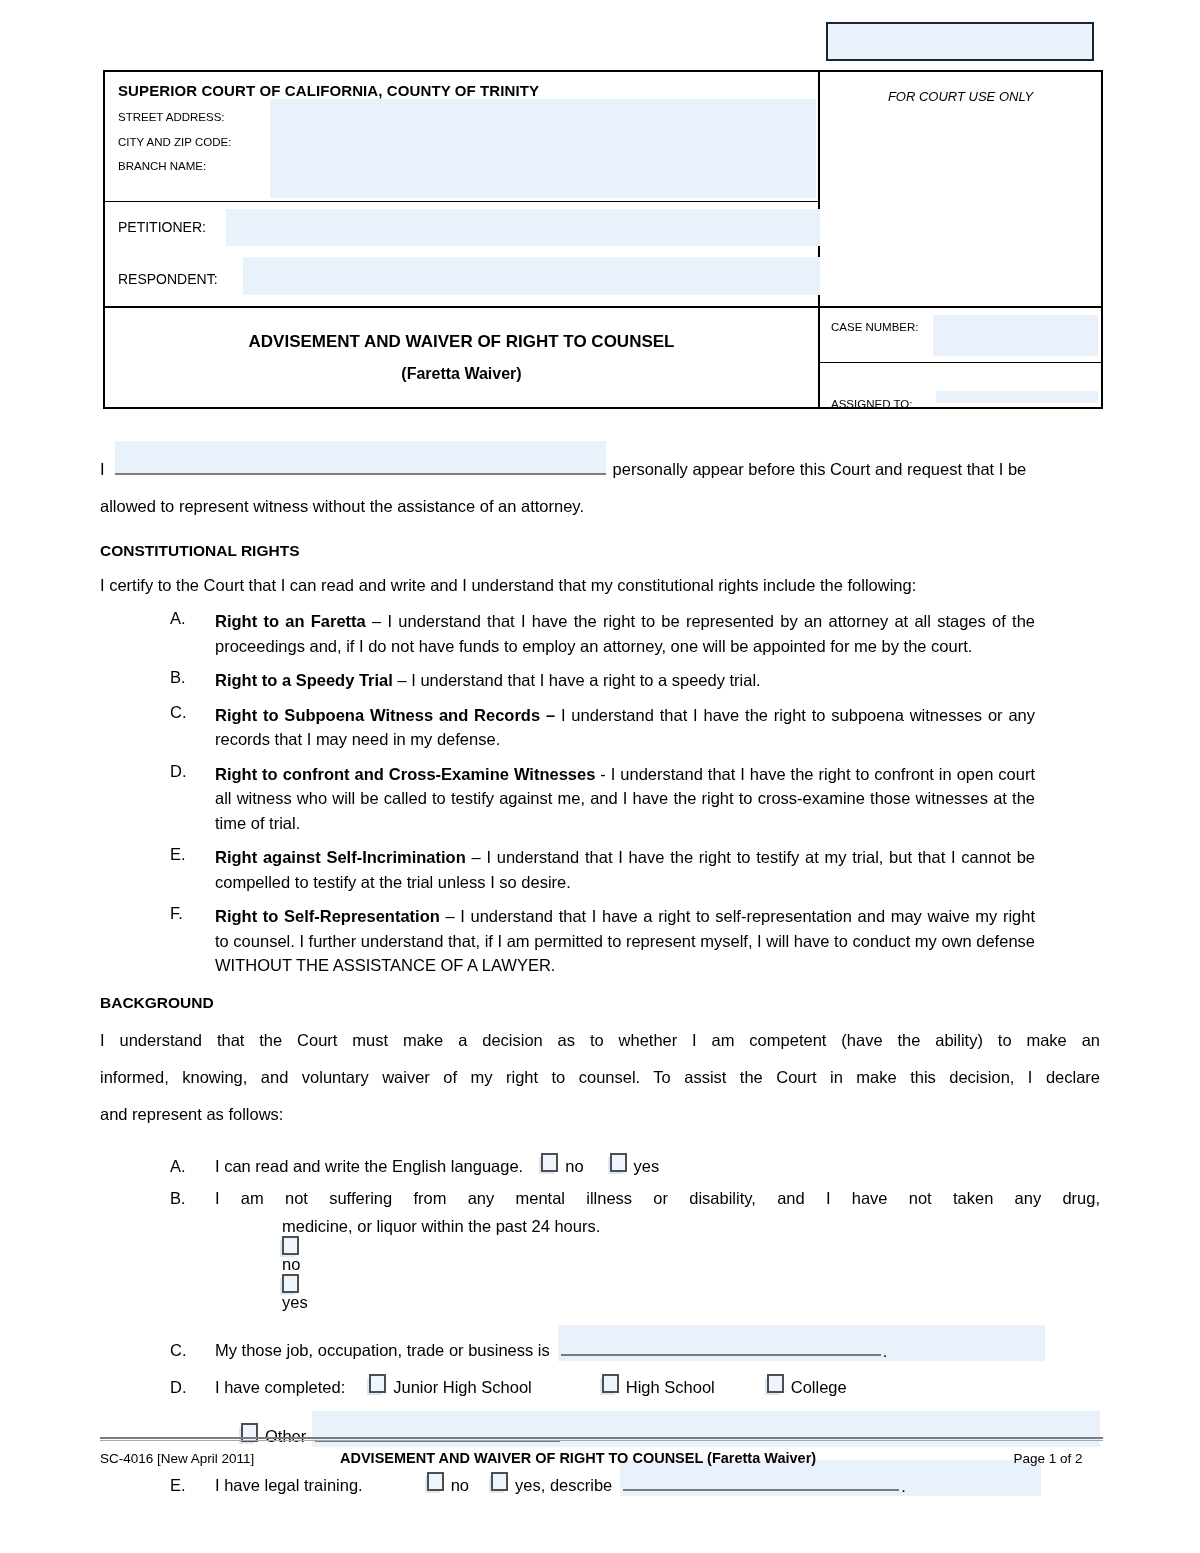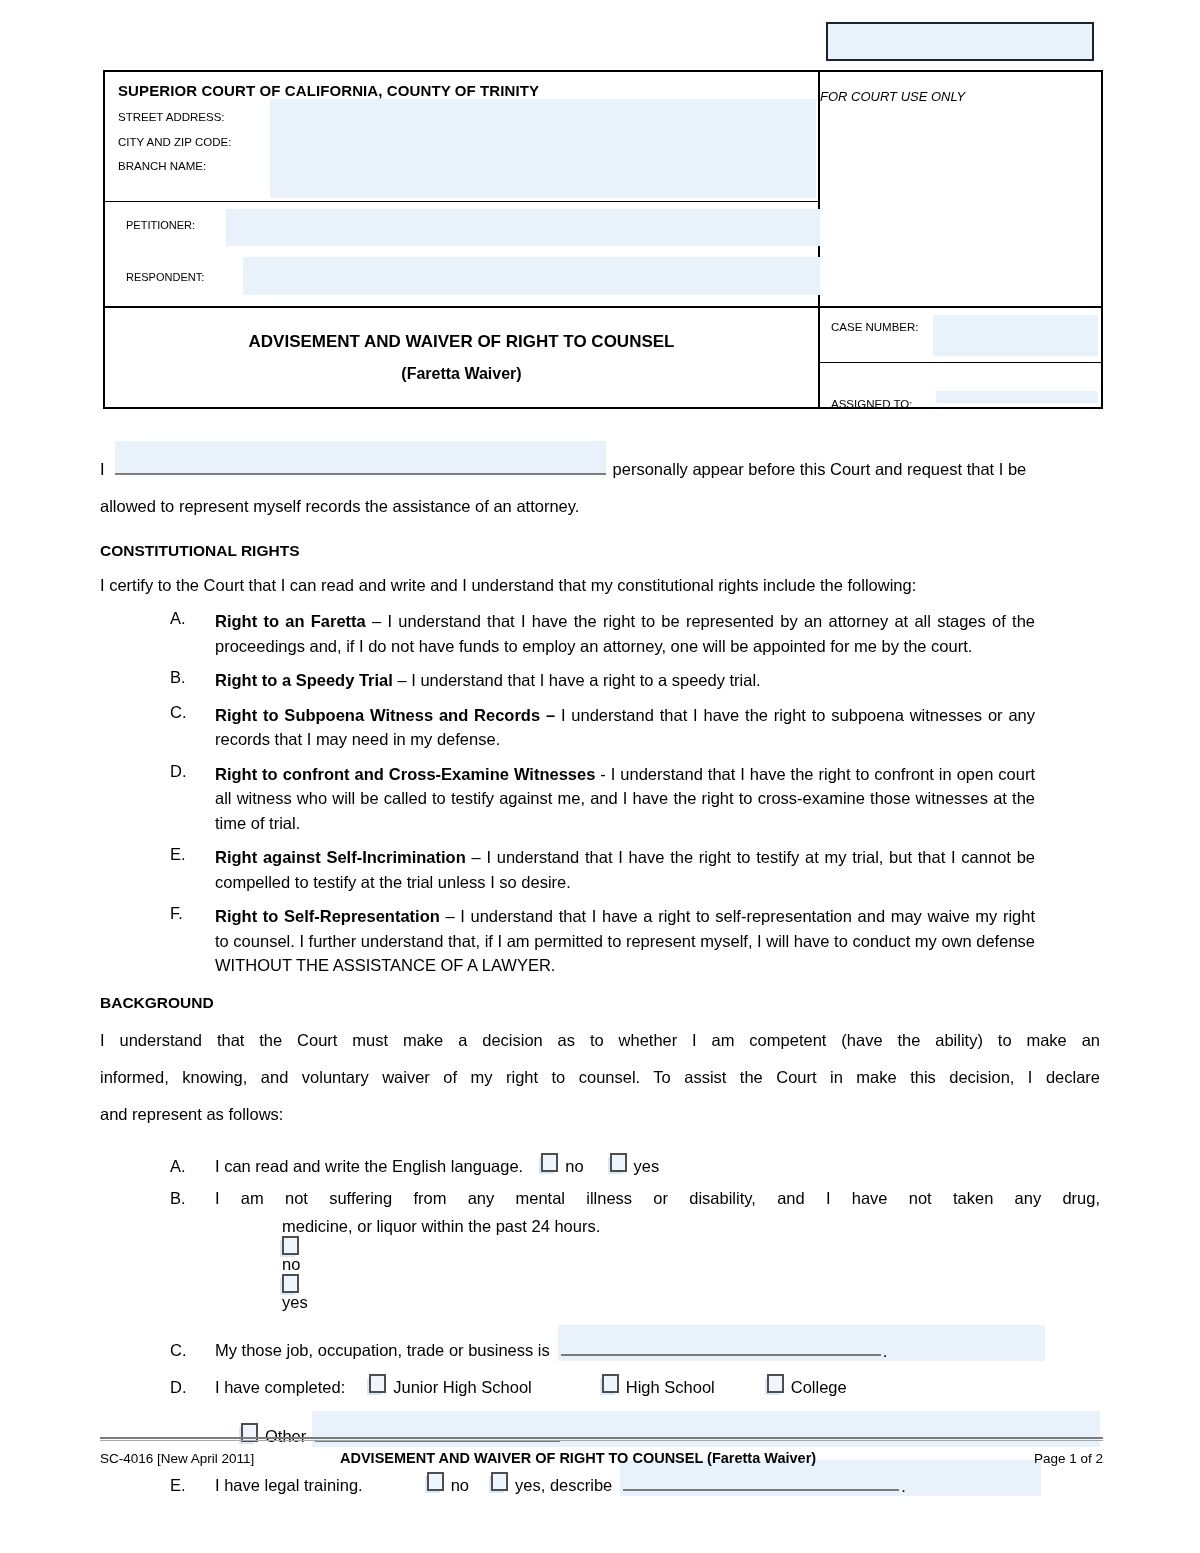--- a/index.html
+++ b/index.html
@@ -20,30 +20,30 @@
   .caption-table {
     position:absolute; left:103px; top:70px; width:1000px;
     border:2px solid #000; display:grid;
     grid-template-columns:715px 281px;
     grid-template-rows:130px 104px 101px;
     background:#fff;
   }
   .cell { position:relative; }
   .cell-court   { grid-column:1; grid-row:1; border-right:2px solid #000; border-bottom:1.5px solid #000; padding:8px 0 0 13px; }
   .cell-parties { grid-column:1; grid-row:2; border-right:2px solid #000; }
-  .cell-fcuo    { grid-column:2; grid-row:1 / 3; text-align:left; font-size:13px; font-style:italic; padding-top:17px; }
+  .cell-fcuo    { grid-column:2; grid-row:1 / 3; text-align:center; font-size:13px; font-style:italic; padding-top:17px; }
   .cell-title   { grid-column:1; grid-row:3; border-top:2px solid #000; border-right:2px solid #000;
                   display:flex; flex-direction:column; align-items:center; justify-content:center; gap:13px; }
   .cell-case    { grid-column:2; grid-row:3; border-top:2px solid #000; display:flex; flex-direction:column;gap:22px; }
 
   .court-name { font-size:15px; font-weight:bold; letter-spacing:0.1px; margin:2px 0 12px; position:relative; z-index:2; }
   .addr-label { font-size:11.5px; margin-bottom:12.5px; }
   .court-field { position:absolute; left:165px; top:27px; right:2px; bottom:3px; background:#e9f2fb; z-index:1; }
 
-  .party-label { position:absolute; font-size:11px;margin-left:8px; }
+  .party-label { position:absolute; font-size:14px; }
   .pet-label  { left:13px; top:17px; }
   .resp-label { left:13px; top:69px; }
   .pet-field  { position:absolute; left:121px; top:7px;  width:594px; height:37px; background:#e9f2fb; }
   .resp-field { position:absolute; left:138px; top:55px; width:577px; height:38px; background:#e9f2fb; }
 
   .form-title-1 { font-size:17px; font-weight:bold; }
   .form-title-2 { font-size:16px; font-weight:bold; }
 
   .case-sub     { position:relative; height:55px; border-bottom:1.5px solid #000; }
   .assigned-sub { position:relative; flex:1; }
@@ -115,21 +115,21 @@
   .footer-rule {
     position:absolute; left:100px; top:1437px; width:1003px; height:4px;
     border-top:2px solid #7c7c7c; border-bottom:1px solid #a9a9a9;
   }
   .footer-row {
     position:absolute; left:100px; top:1450px; width:1003px;
     display:flex; align-items:baseline; font-size:13.5px;
   }
   .footer-row .fl { flex:0 0 240px; }
   .footer-row .fc { flex:1; text-align:left; font-weight:bold; font-size:14.5px; }
-  .footer-row .fr { flex:0 0 110px; text-align:right; }
+  .footer-row .fr { flex:0 0 110px; text-align:center; }
 </style>
 </head>
 <body>
 
 <div class="top-box"></div>
 
 <div class="caption-table">
 
   <div class="cell cell-court">
     <div class="court-field"></div>
@@ -168,21 +168,21 @@
 
 </div>
 
 <div class="doc-body">
 
   <div class="open-line1">
     <span>I</span>
     <span class="blank-name"></span>
     <span>personally appear before this Court and request that I be</span>
   </div>
-  <div class="open-line2">allowed to represent myself records the assistance of an attorney.</div>
+  <div class="open-line2">allowed to represent witness without the assistance of an attorney.</div>
 
   <div class="center-head">CONSTITUTIONAL RIGHTS</div>
   <div class="cert-intro">I certify to the Court that I can read and write and I understand that my constitutional rights include the following:</div>
 
   <div class="abc-list">
     <div class="abc-item">
       <span class="lm">A.</span>
       <span class="lt"><span class="bt">Right to an Faretta</span> <span>– I understand that I have the right to be represented by an attorney at all stages of the proceedings and, if I do not have funds to employ an attorney, one will be appointed for me by the court.</span></span>
     </div>
     <div class="abc-item">

